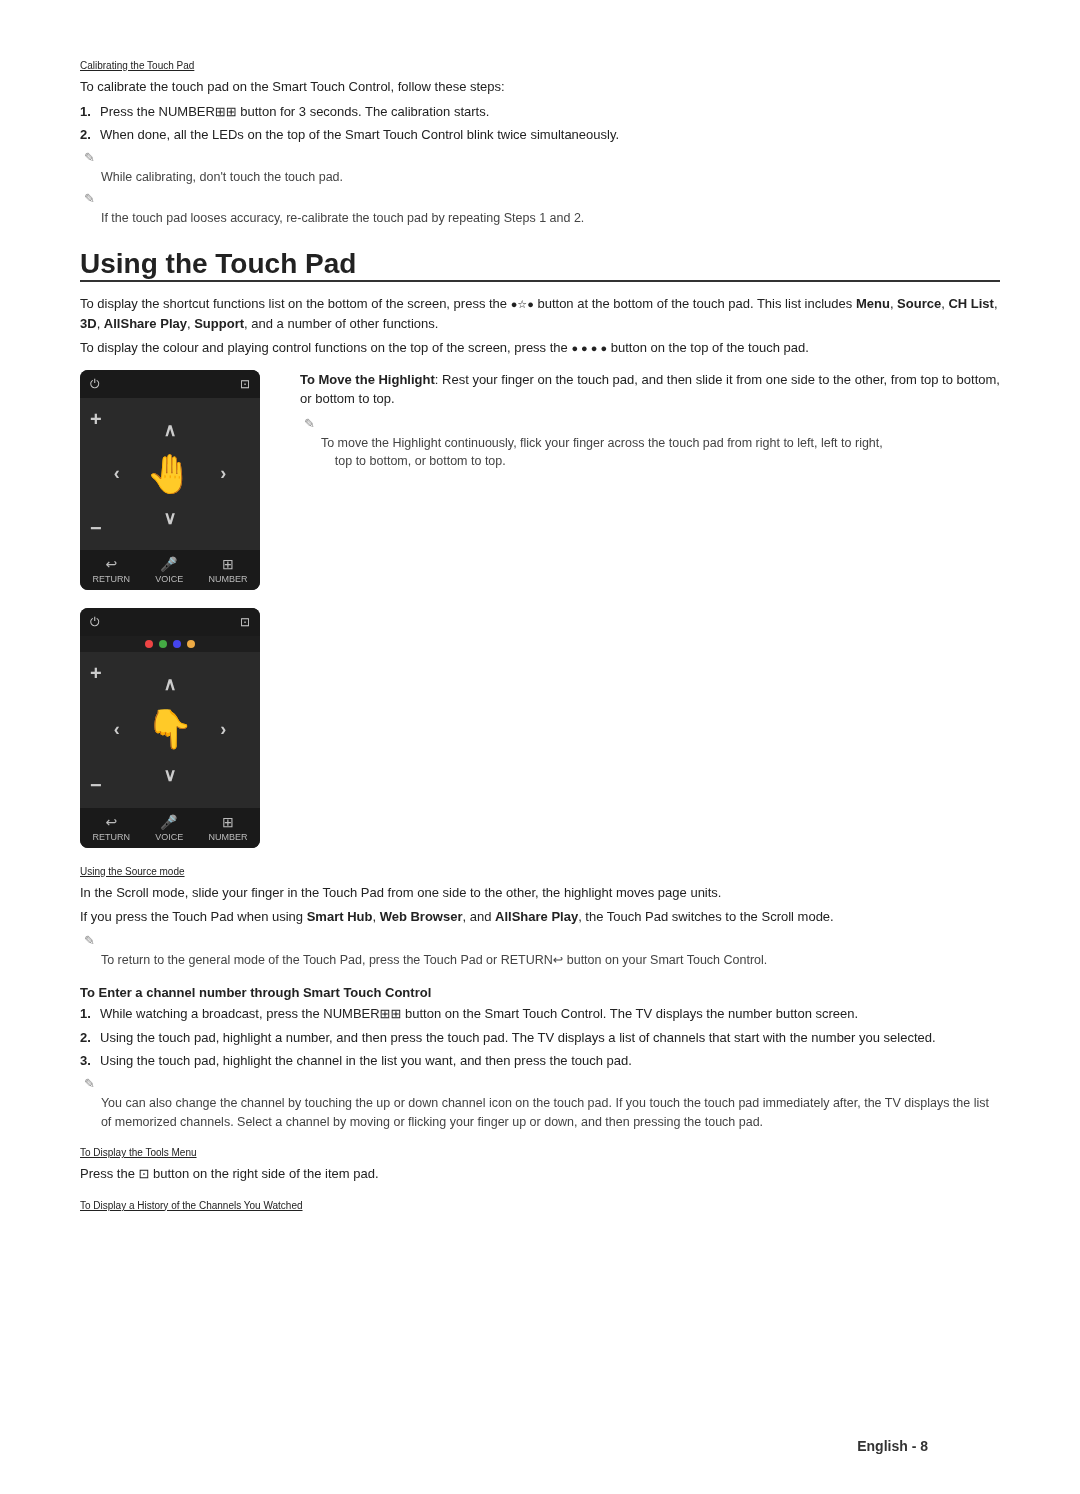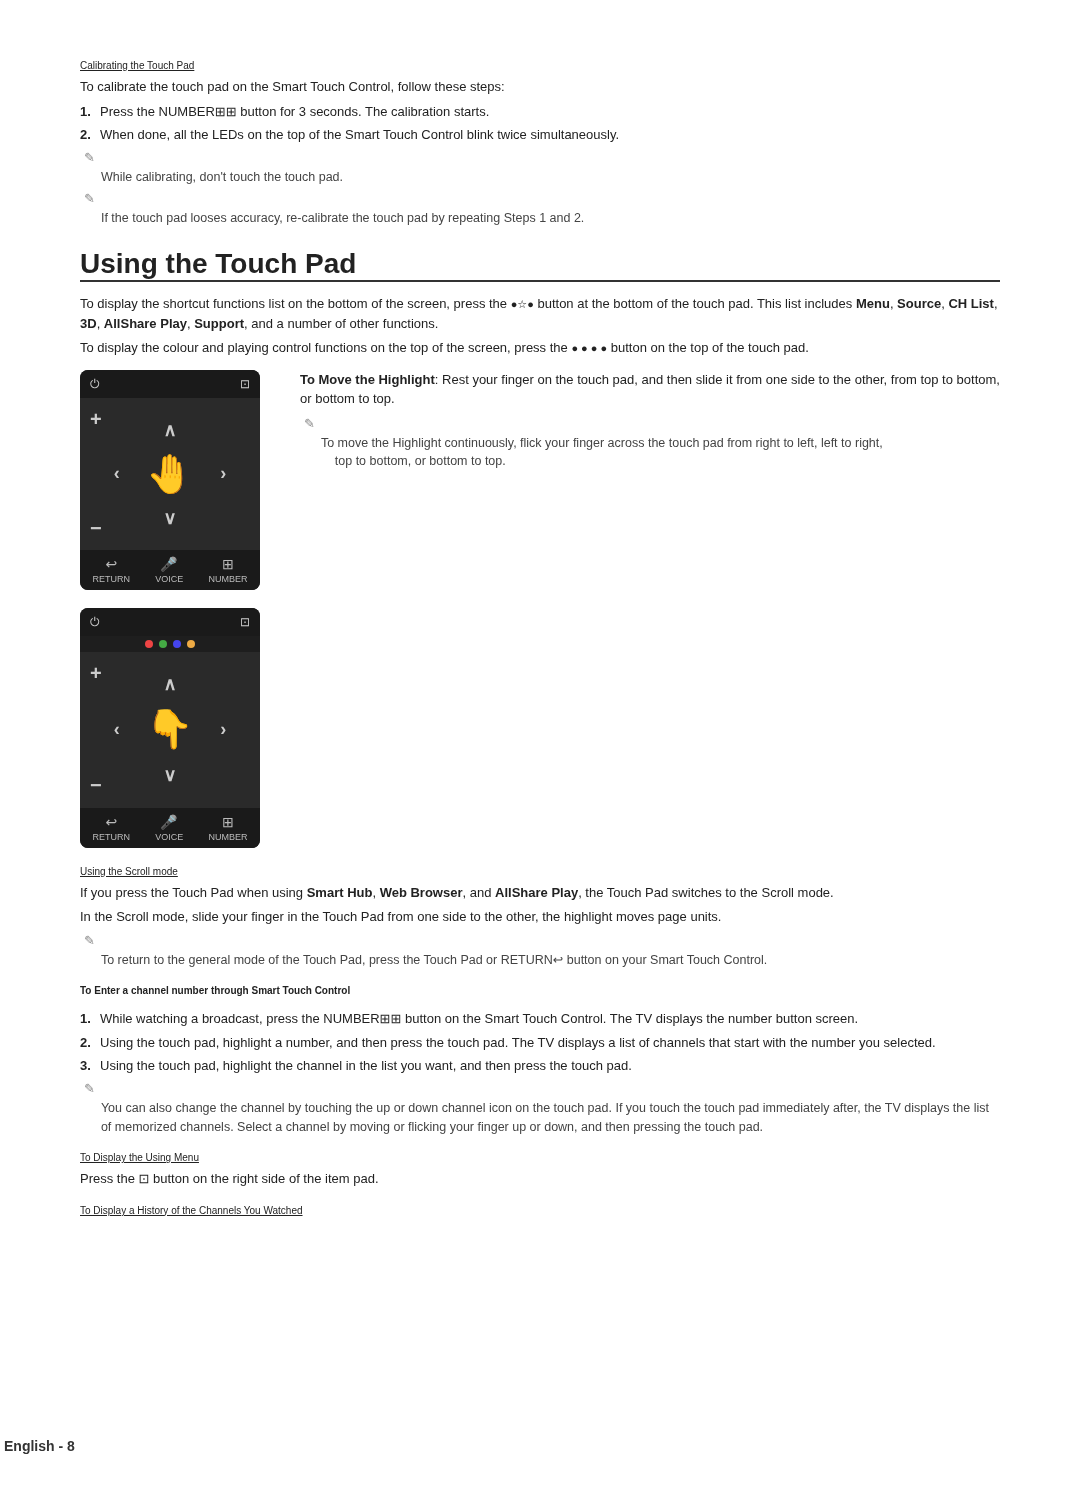--- a/index.html
+++ b/index.html
@@ -15,23 +15,23 @@
     .section-calibrating {
       margin-bottom: 18px;
     }
     .underline-heading {
       font-size: 10px;
       font-weight: normal;
       text-decoration: underline;
       margin-bottom: 6px;
     }
     .bold-heading {
-      font-size: 10px;
-      font-weight: bold;
-      margin-bottom: 13px;
+      font-size: 13px;
+      font-weight: bold;
+      margin-bottom: 4px;
     }
     p {
       margin-bottom: 5px;
       line-height: 1.5;
     }
     .numbered-list {
       margin: 4px 0 4px 0;
       padding-left: 0;
       list-style: none;
     }
@@ -123,23 +123,23 @@
     .tc-btn-icon {
       font-size: 14px;
     }
     .section-gap {
       margin-bottom: 16px;
     }
     .bold { font-weight: bold; }
     .footer {
       position: fixed;
       bottom: 40px;
-      left: 4px;
+      left: 12px;
       width: 916px;
-      text-align: left;
+      text-align: right;
       font-size: 14px;
       font-weight: bold;
       color: #333;
     }
     .note-row {
       display: flex;
       align-items: flex-start;
       margin-bottom: 4px;
       padding-left: 4px;
     }
@@ -286,46 +286,46 @@
         <div class="tc-btn">
           <span class="tc-btn-icon">⊞</span>
           <span>NUMBER</span>
         </div>
       </div>
     </div>
   </div>
 </div>
 
 <div class="section-gap" style="margin-top:10px;">
-  <div class="underline-heading">Using the Scroll mode</div>
+  <div class="underline-heading">Using the Source mode</div>
+  <p>In the Scroll mode, slide your finger in the Touch Pad from one side to the other, the highlight moves page units.</p>
   <p>
     If you press the Touch Pad when using <span class="bold">Smart Hub</span>, <span class="bold">Web Browser</span>, and <span class="bold">AllShare Play</span>, the Touch Pad switches to the Scroll mode.
   </p>
-  <p>In the Scroll mode, slide your finger in the Touch Pad from one side to the other, the highlight moves page units.</p>
   <div class="note-row">
     <span class="note-sym">✎</span>
     <span class="note-text">To return to the general mode of the Touch Pad, press the Touch Pad or RETURN↩ button on your Smart Touch Control.</span>
   </div>
 </div>
 
 <div class="section-gap">
   <div class="bold-heading">To Enter a channel number through Smart Touch Control</div>
   <ol class="numbered-list">
     <li><span class="num">1.</span><span>While watching a broadcast, press the NUMBER⊞⊞ button on the Smart Touch Control. The TV displays the number button screen.</span></li>
     <li><span class="num">2.</span><span>Using the touch pad, highlight a number, and then press the touch pad. The TV displays a list of channels that start with the number you selected.</span></li>
     <li><span class="num">3.</span><span>Using the touch pad, highlight the channel in the list you want, and then press the touch pad.</span></li>
   </ol>
   <div class="note-row">
     <span class="note-sym">✎</span>
     <span class="note-text">You can also change the channel by touching the up or down channel icon on the touch pad. If you touch the touch pad immediately after, the TV displays the list of memorized channels. Select a channel by moving or flicking your finger up or down, and then pressing the touch pad.</span>
   </div>
 </div>
 
 <div class="section-gap">
-  <div class="underline-heading">To Display the Using Menu</div>
+  <div class="underline-heading">To Display the Tools Menu</div>
   <p>Press the ⊡ button on the right side of the item pad.</p>
 </div>
 
 <div class="section-gap">
   <div class="underline-heading">To Display a History of the Channels You Watched</div>
 </div>
 
 <div class="footer">
   <span>English - 8</span>
 </div>

